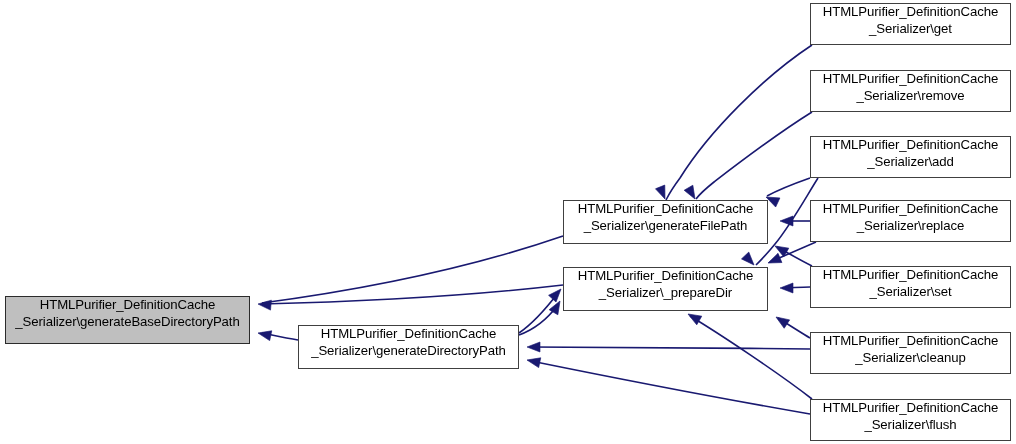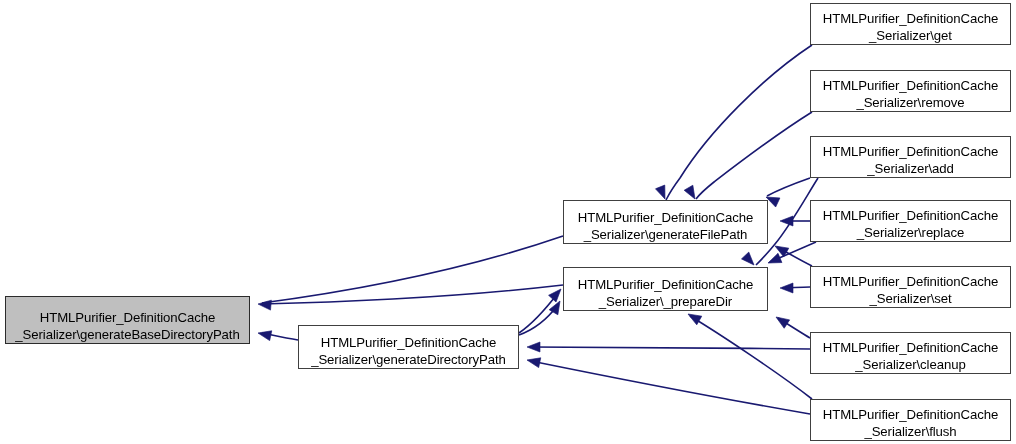--- a/index.html
+++ b/index.html
@@ -33,21 +33,21 @@
     fill: #191970;
     stroke: #191970;
     stroke-width: 0.6;
   }
   .node {
     position: absolute;
     box-sizing: border-box;
     border: 1.5px solid #404040;
     background: #ffffff;
     display: flex;
-    align-items: flex-end;
+    align-items: flex-start;
     justify-content: center;
     text-align: center;
     color: #000000;
     font-size: 13.2px;
     line-height: 16.5px;
     letter-spacing: -0.1px;
     white-space: pre-line;
     overflow: hidden;
   }
   .node.highlight {

